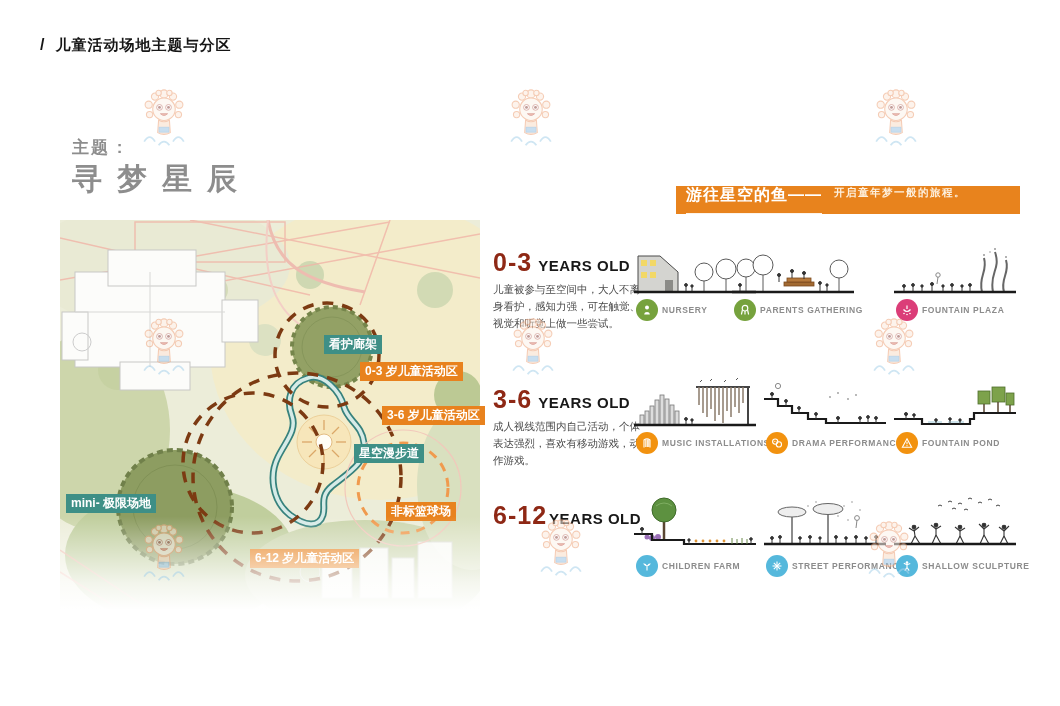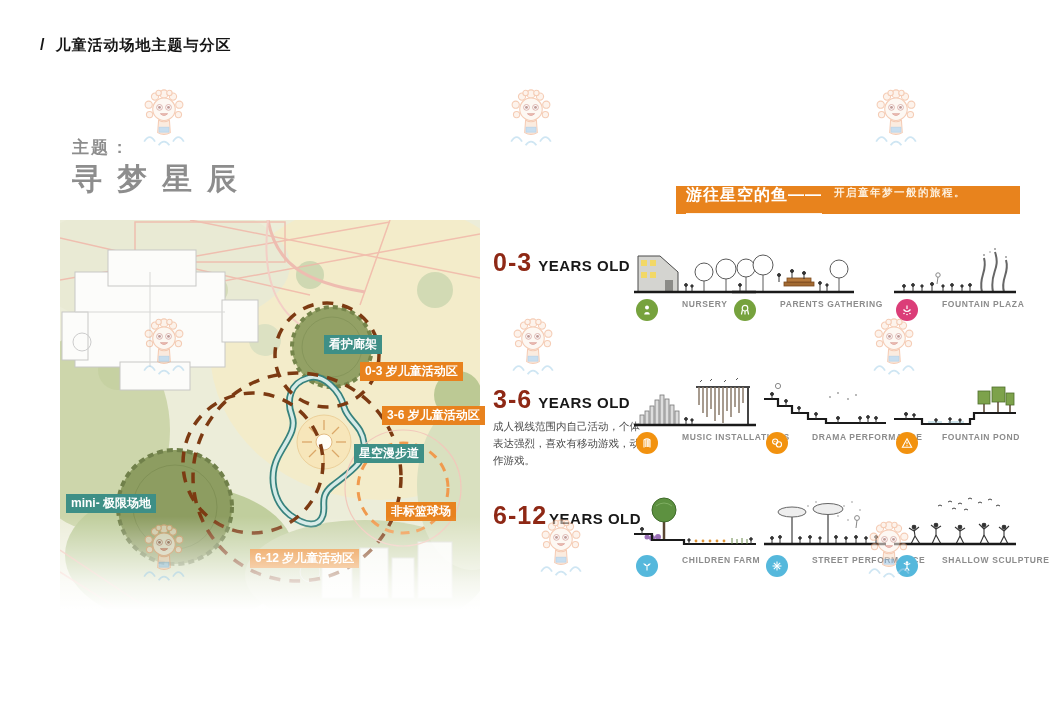--- a/index.html
+++ b/index.html
@@ -30,21 +30,21 @@
   .wm{position:absolute;width:54px;height:68px;opacity:.55;z-index:4;pointer-events:none;}
   
   .age{position:absolute;left:493px;width:162px;z-index:2;}
   .age-line{display:flex;align-items:baseline;}
   .age-range{font-size:25px;font-weight:bold;color:#8E2815;line-height:1;letter-spacing:1px;}
   .age-suffix{font-size:15px;font-weight:bold;color:#181818;margin-left:6px;letter-spacing:.5px;}
   .age-desc{margin-top:6px;font-size:10.5px;color:#4a4a4a;line-height:1.6;width:156px;}
   
   .feat{position:absolute;width:132px;z-index:2;}
   .sketch{display:block;}
-  .feat-row{display:flex;gap:24px;margin-top:3px;margin-left:2px;}
+  .feat-row{display:flex;align-items:center;gap:4px;margin-top:3px;margin-left:2px;}
   .badge{width:22px;height:22px;border-radius:50%;display:flex;align-items:center;justify-content:center;flex:none;}
   .badge.green{background:#76A23D;}
   .badge.pink{background:#DB3D78;}
   .badge.orange{background:#F2920F;}
   .badge.blue{background:#55B8DC;}
   .feat-label{font-size:8.5px;font-weight:bold;letter-spacing:.6px;color:#8c8c8c;white-space:nowrap;}
 </style>
 </head>
 <body>
 
@@ -210,20 +210,21 @@
       </svg></div>
   <div class="wm" style="left:862px;top:518px"><svg width="54" height="68" viewBox="0 0 60 72">
         <use href="#mascot"></use>
       </svg></div>
 
   <div class="age" style="top:250px">
     <div class="age-line">
       <span class="age-range">0-3</span>
       <span class="age-suffix">YEARS OLD</span>
     </div>
+    <div class="age-desc">儿童被参与至空间中，大人不离身看护，感知力强，可在触觉、视觉和听觉上做一些尝试。</div>
   </div>
 
   <div class="age" style="top:387px">
     <div class="age-line">
       <span class="age-range">3-6</span>
       <span class="age-suffix">YEARS OLD</span>
     </div>
     <div class="age-desc">成人视线范围内自己活动，个体表达强烈，喜欢有移动游戏，动作游戏。</div>
   </div>
 

